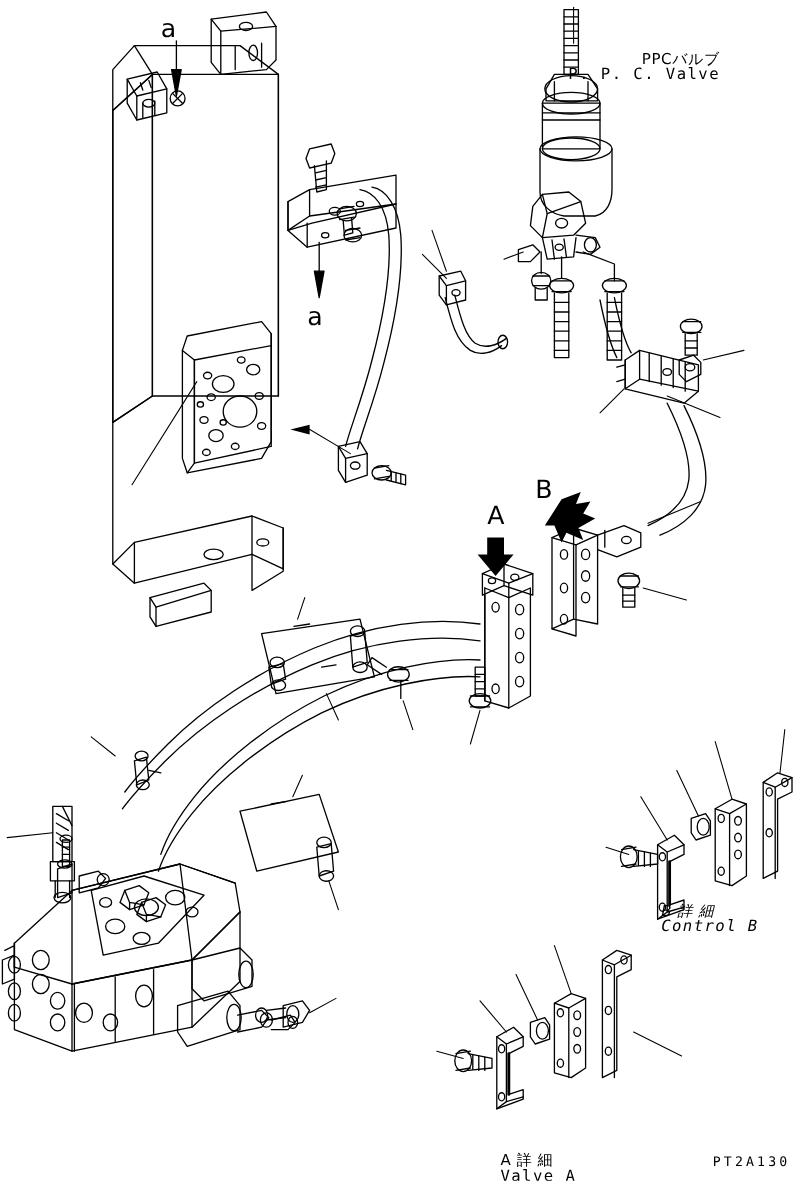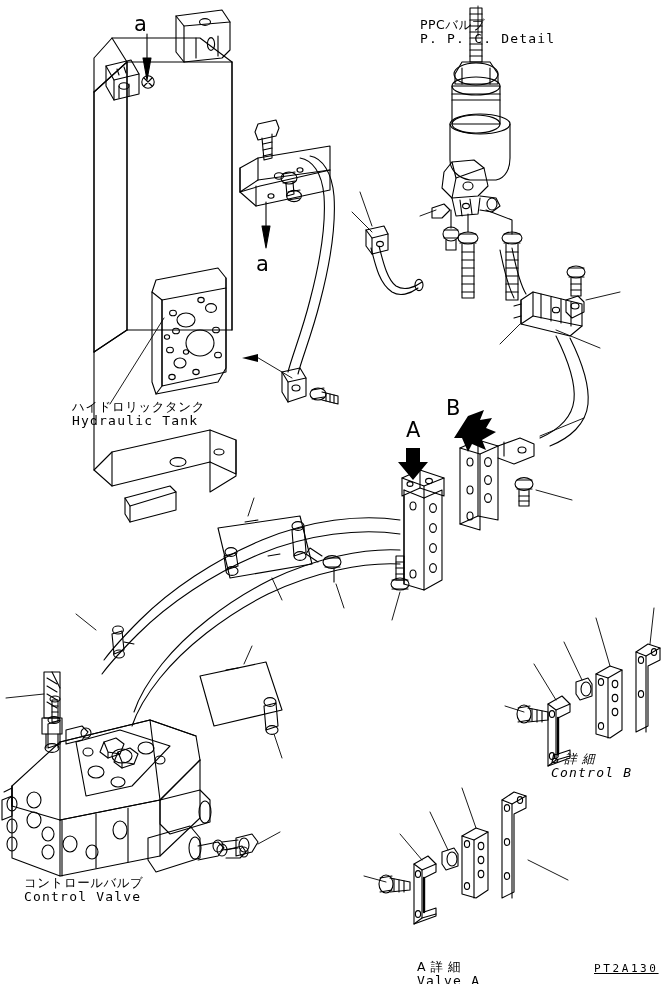--- a/index.html
+++ b/index.html
@@ -5,22 +5,22 @@
   html,body{margin:0;padding:0;background:#ffffff;}
   body{width:666px;height:984px;overflow:hidden;
        font-family:"DejaVu Sans",sans-serif;color:#000;}
   #sheet{position:relative;width:666px;height:984px;background:#fff;}
   svg.art{position:absolute;left:0;top:0;width:666px;height:984px;}
   .lbl{position:absolute;line-height:1.12;white-space:nowrap;}
   .jp{font-size:12.5px;letter-spacing:.5px;}
   .en{font-size:13px;letter-spacing:1.2px;font-family:"DejaVu Sans Mono",monospace;}
   .callout{position:absolute;font-size:21px;font-family:"DejaVu Sans",sans-serif;}
   .code{position:absolute;font-size:11px;letter-spacing:2.6px;
-        font-family:"DejaVu Sans Mono",monospace;text-decoration:underline;}
-  .ctr{text-align:left;}
+        font-family:"DejaVu Sans Mono",monospace;}
+  .ctr{text-align:right;margin-top:24px;}
 </style>
 </head>
 <body>
 
 <div id="sheet">
 
   <svg class="art" viewBox="0 0 666 984" fill="none" stroke="#000" stroke-width="1.1" stroke-linecap="round" stroke-linejoin="round">
 
     <g>
       <path d="M94 92 L127 62 L127 330 L94 352 Z"></path>
@@ -529,32 +529,24 @@
   <div class="callout" style="left:134px;top:12px;">a</div>
 
   <div class="callout" style="left:256px;top:252px;">a</div>
 
   <div class="callout" style="left:406px;top:418px;">A</div>
 
   <div class="callout" style="left:446px;top:396px;">B</div>
 
   <div class="lbl ctr" style="left:420px;top:18px;width:180px;">
     <div class="jp">PPCバルブ</div>
-    <div class="en">P. P. C.  Detail</div>
+    <div class="en">P. P. C.  Valve</div>
   </div>
 
-  <div class="lbl" style="left:72px;top:400px;">
-    <div class="jp">ハイドロリックタンク</div>
-    <div class="en">Hydraulic Tank</div>
-  </div>
-
-  <div class="lbl" style="left:24px;top:876px;">
-    <div class="jp">コントロールバルブ</div>
-    <div class="en">Control Valve</div>
-  </div>
+
 
   <div class="lbl" style="left:417px;top:960px;">
     <div class="jp">A 詳 細</div>
     <div class="en">Valve A</div>
   </div>
 
   <div class="lbl" style="left:551px;top:752px;font-style:italic;">
     <div class="jp">B 詳 細</div>
     <div class="en">Control B</div>
   </div>

